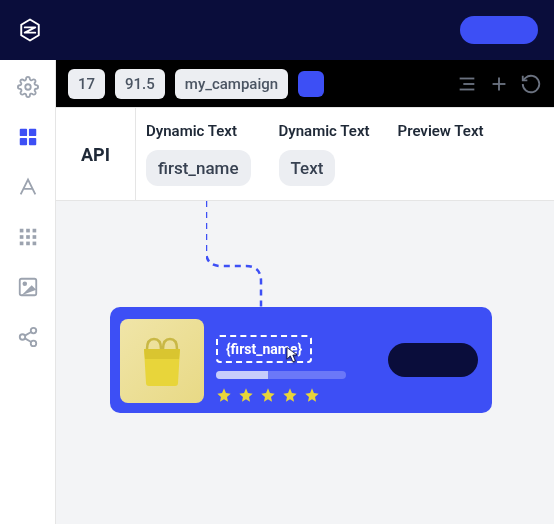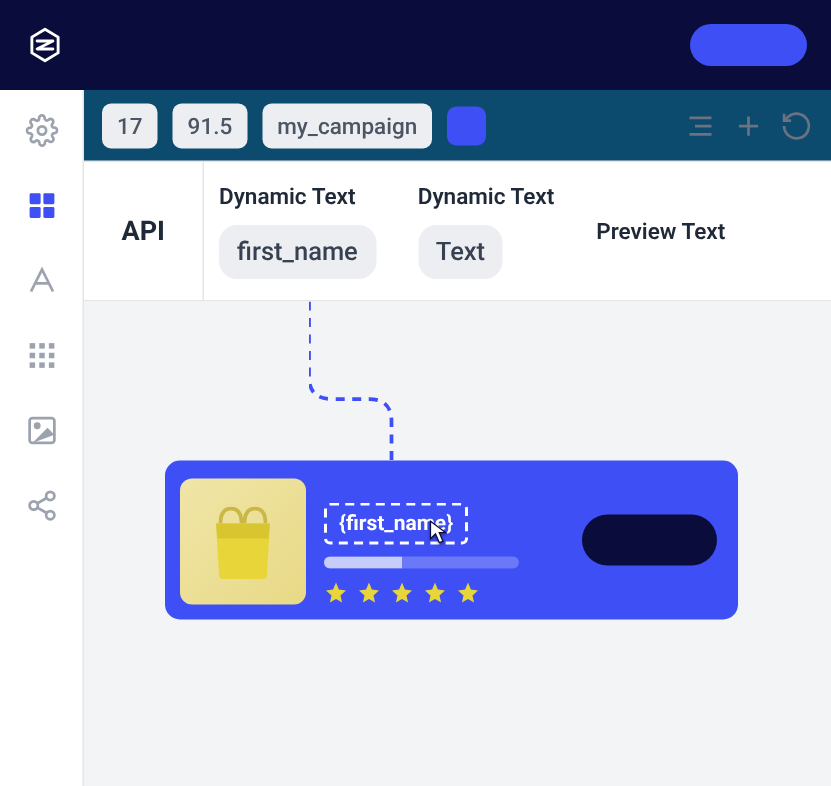--- a/index.html
+++ b/index.html
@@ -12,30 +12,30 @@
 
 .main { display: flex; height: 464px; }
 
 .sidebar { width: 56px; background: #fff; border-right: 1px solid #e5e5e5; display: flex; flex-direction: column; align-items: center; padding-top: 16px; gap: 28px; }
 .side-icon { width: 22px; height: 22px; display: flex; align-items: center; justify-content: center; color: #9ca3af; cursor: pointer; }
 .side-icon svg { width: 100%; height: 100%; }
 .side-icon.active { color: #3d4ff5; }
 
 .content { flex: 1; display: flex; flex-direction: column; }
 
-.toolbar { height: 48px; background: #0c4a6e; border-bottom: 1px solid #e5e5e5; display: flex; align-items: center; padding: 0 12px; gap: 10px; }
+.toolbar { height: 48px; background: #000000; border-bottom: 1px solid #e5e5e5; display: flex; align-items: center; padding: 0 12px; gap: 10px; }
 .chip { background: #eceef2; border-radius: 6px; padding: 6px 10px; font-size: 15px; color: #4b5563; font-weight: 500; }
 .color-swatch { width: 26px; height: 26px; background: #3d4ff5; border-radius: 6px; }
 .toolbar-spacer { flex: 1; }
 .tool-icon { width: 22px; height: 22px; color: #6b7280; cursor: pointer; display:flex; align-items:center; justify-content:center;}
 .tool-icon svg { width: 100%; height: 100%; }
 
 .api-row { display: flex; background: #fff; border-bottom: 1px solid #e5e5e5; }
 .api-label { width: 80px; display: flex; align-items: center; justify-content: center; font-weight: 700; font-size: 18px; color: #1f2937; border-right: 1px solid #e5e5e5; }
-.api-cols { flex: 1; display: flex; padding: 14px 10px; gap: 28px; align-items: center; }
+.api-cols { flex: 1; display: flex; padding: 14px 10px; gap: 28px; }
 .api-col { display: flex; flex-direction: column; gap: 10px; }
 .col-header { font-size: 15px; font-weight: 600; color: #1f2937; }
 .col-chip { background: #eceef2; border-radius: 12px; padding: 8px 12px; font-size: 17px; color: #374151; font-weight: 500; width: fit-content; }
 
 .canvas { flex: 1; background: #f3f4f6; position: relative; }
 
 .connector { position: absolute; top: 0; left: 150px; width: 120px; height: 130px; pointer-events: none; }
 
 .card { position: absolute; top: 106px; left: 54px; width: 382px; height: 106px; background: #3d4ff5; border-radius: 10px; padding: 10px; display: flex; gap: 12px; align-items: flex-end; }
 .card-img { width: 84px; height: 84px; border-radius: 8px; background: linear-gradient(135deg, #f0e5a8, #e8d985); display:flex; align-items:center; justify-content:center; flex-shrink:0;}

